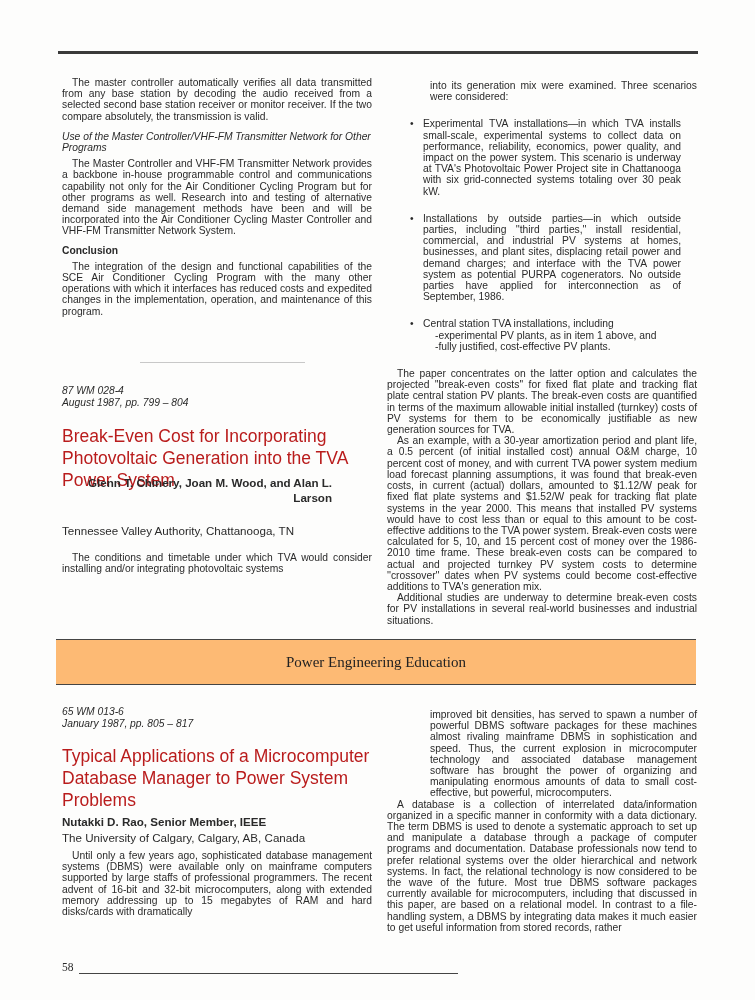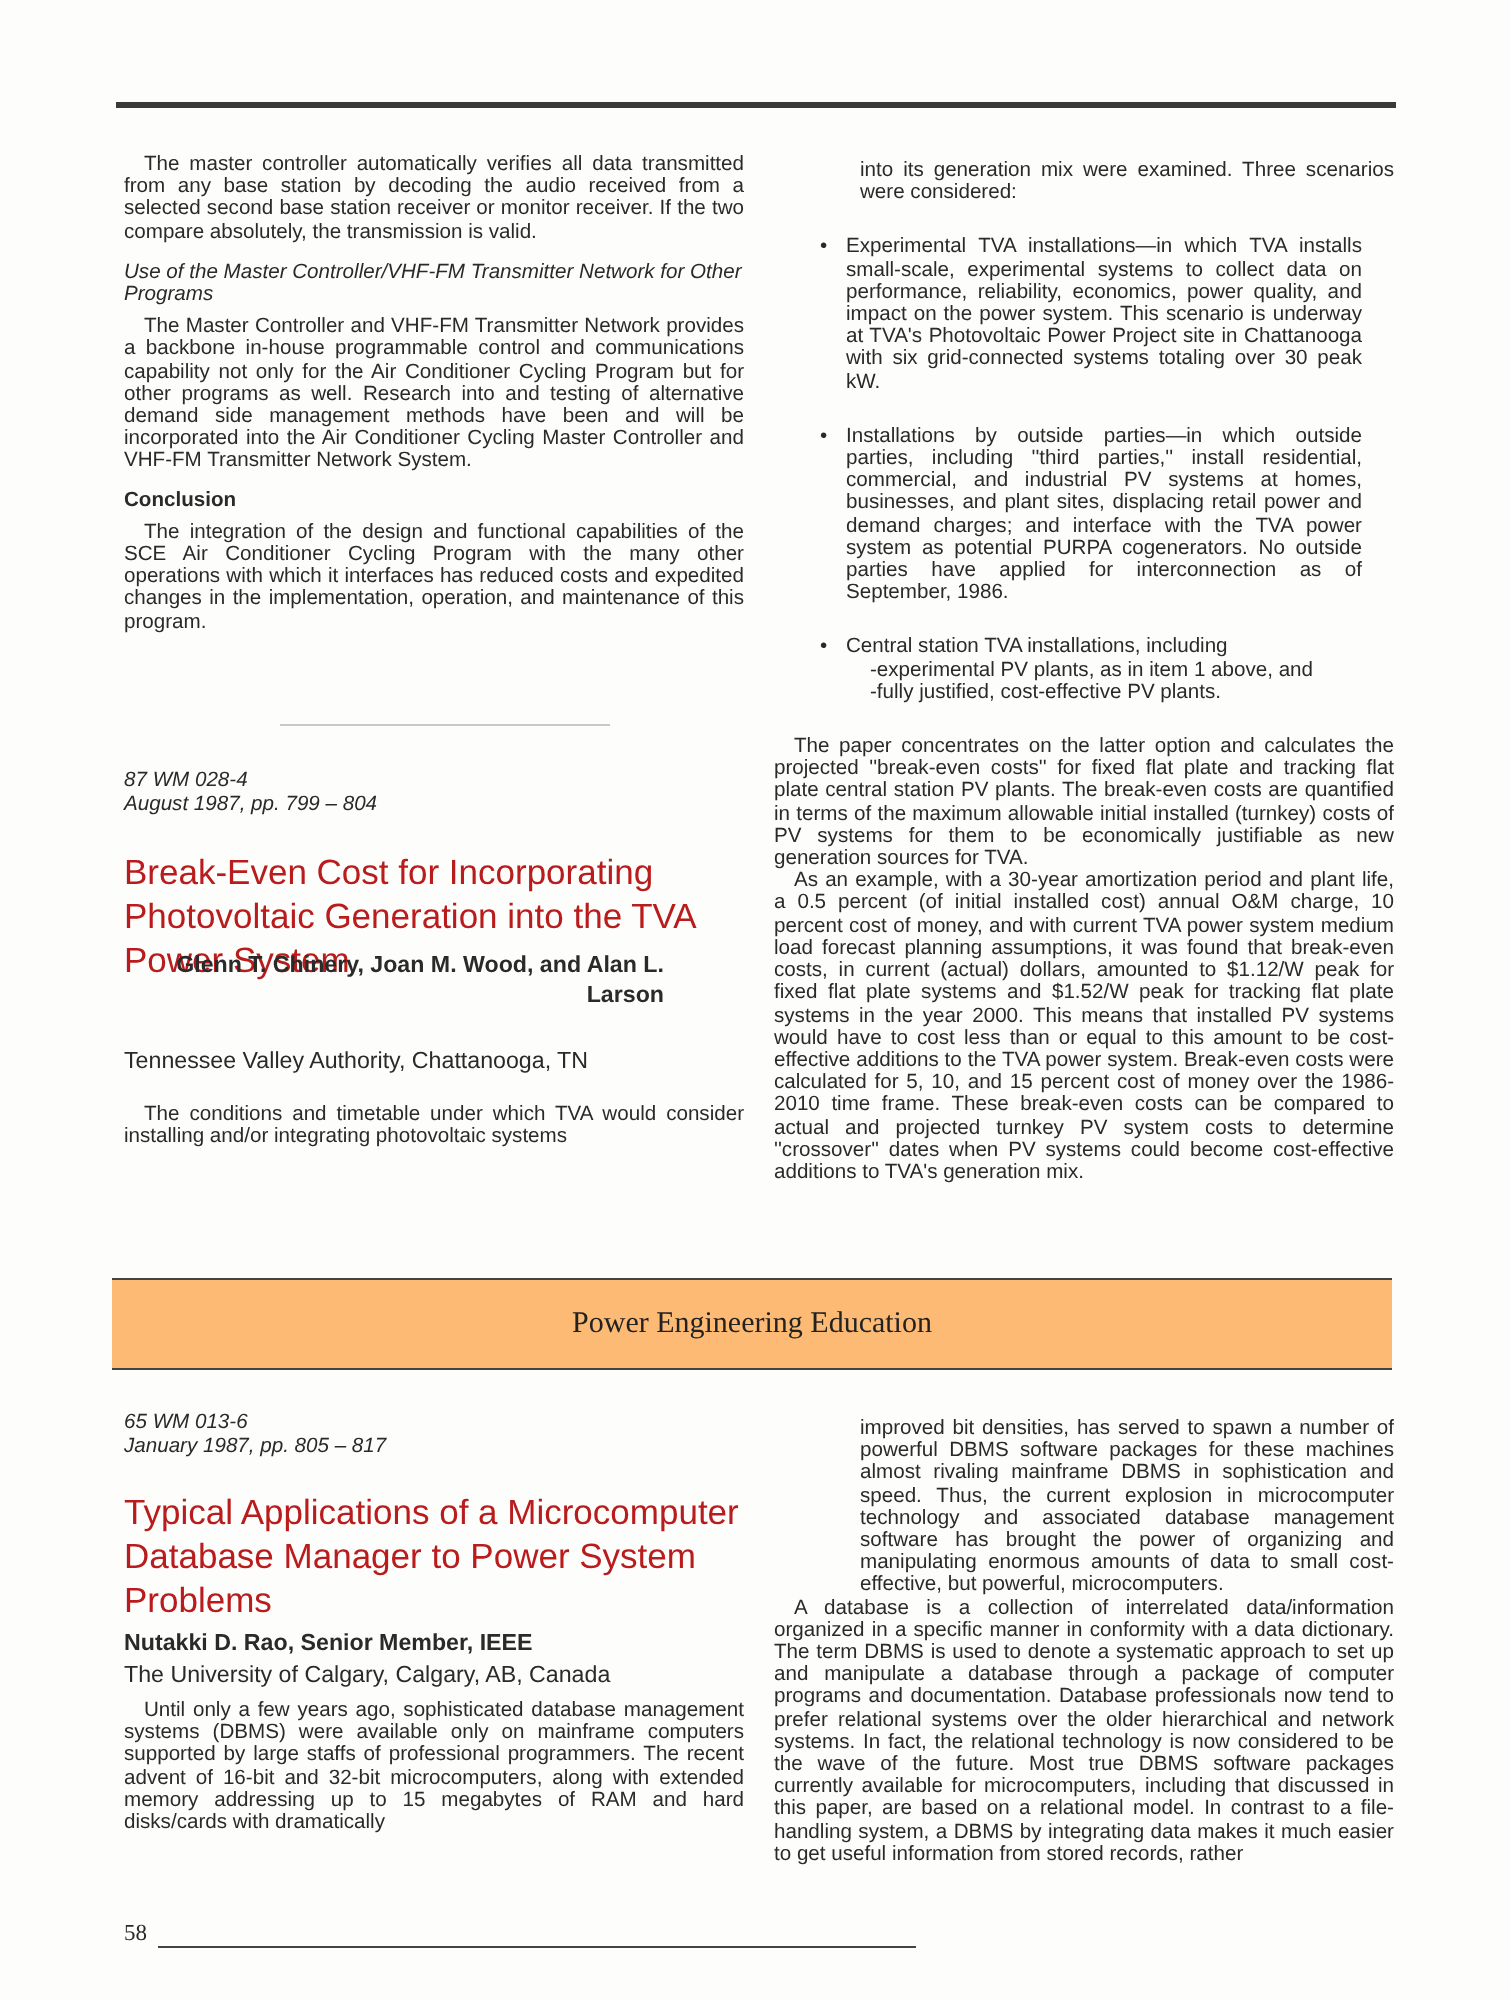--- a/index.html
+++ b/index.html
@@ -70,20 +70,21 @@
     <li>Experimental TVA installations—in which TVA installs small-scale, experimental systems to collect data on performance, reliability, economics, power quality, and impact on the power system. This scenario is underway at TVA's Photovoltaic Power Project site in Chattanooga with six grid-connected systems totaling over 30 peak kW.</li>
     <li>Installations by outside parties—in which outside parties, including ''third parties,'' install residential, commercial, and industrial PV systems at homes, businesses, and plant sites, displacing retail power and demand charges; and interface with the TVA power system as potential PURPA cogenerators. No outside parties have applied for interconnection as of September, 1986.</li>
     <li>
       <span>Central station TVA installations, including</span>
       <div class="sub-item">-experimental PV plants, as in item 1 above, and</div>
       <div class="sub-item">-fully justified, cost-effective PV plants.</div>
     </li>
   </ul>
   <p>The paper concentrates on the latter option and calculates the projected ''break-even costs'' for fixed flat plate and tracking flat plate central station PV plants. The break-even costs are quantified in terms of the maximum allowable initial installed (turnkey) costs of PV systems for them to be economically justifiable as new generation sources for TVA.</p>
   <p>As an example, with a 30-year amortization period and plant life, a 0.5 percent (of initial installed cost) annual O&amp;M charge, 10 percent cost of money, and with current TVA power system medium load forecast planning assumptions, it was found that break-even costs, in current (actual) dollars, amounted to $1.12/W peak for fixed flat plate systems and $1.52/W peak for tracking flat plate systems in the year 2000. This means that installed PV systems would have to cost less than or equal to this amount to be cost-effective additions to the TVA power system. Break-even costs were calculated for 5, 10, and 15 percent cost of money over the 1986-2010 time frame. These break-even costs can be compared to actual and projected turnkey PV system costs to determine ''crossover'' dates when PV systems could become cost-effective additions to TVA's generation mix.</p>
+  <p>Additional studies are underway to determine break-even costs for PV installations in several real-world businesses and industrial situations.</p>
 </div>
 
 <div class="banner">
   <span>Power Engineering Education</span>
 </div>
 
 <div class="ref" style="left:62px; top:706px;">
   <div>65 WM 013-6</div>
   <div>January 1987, pp. 805 – 817</div>
 </div>

